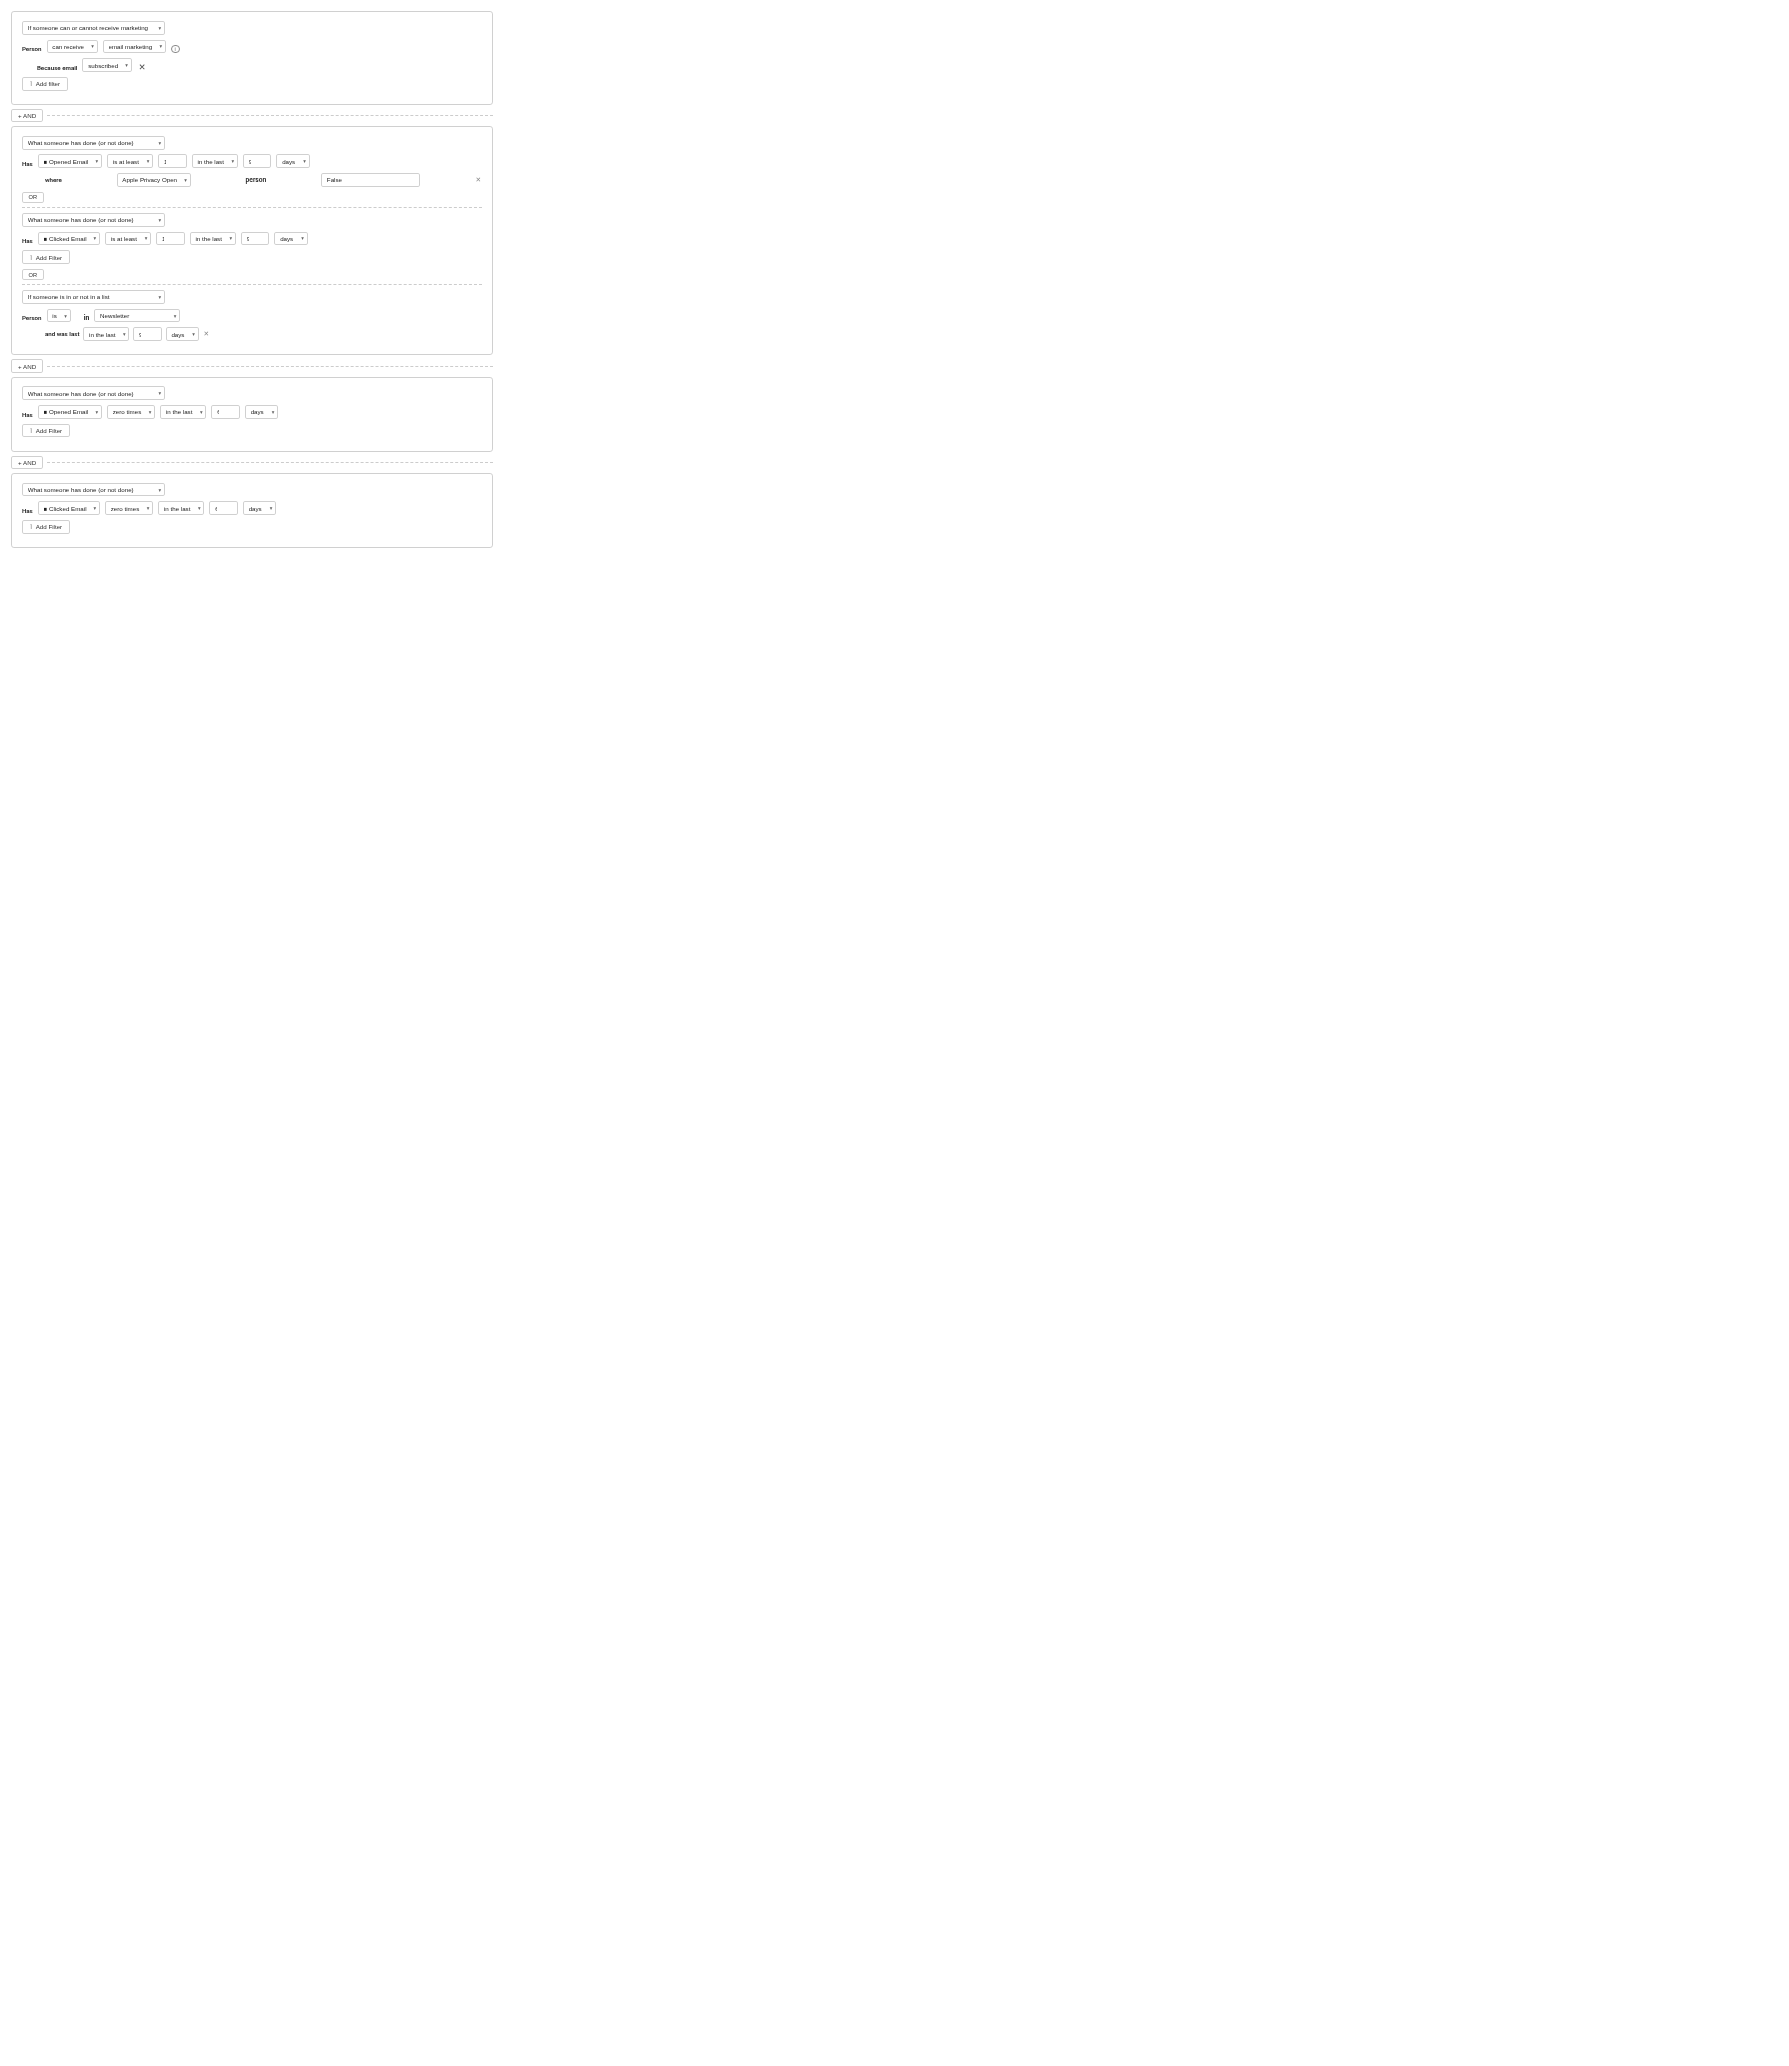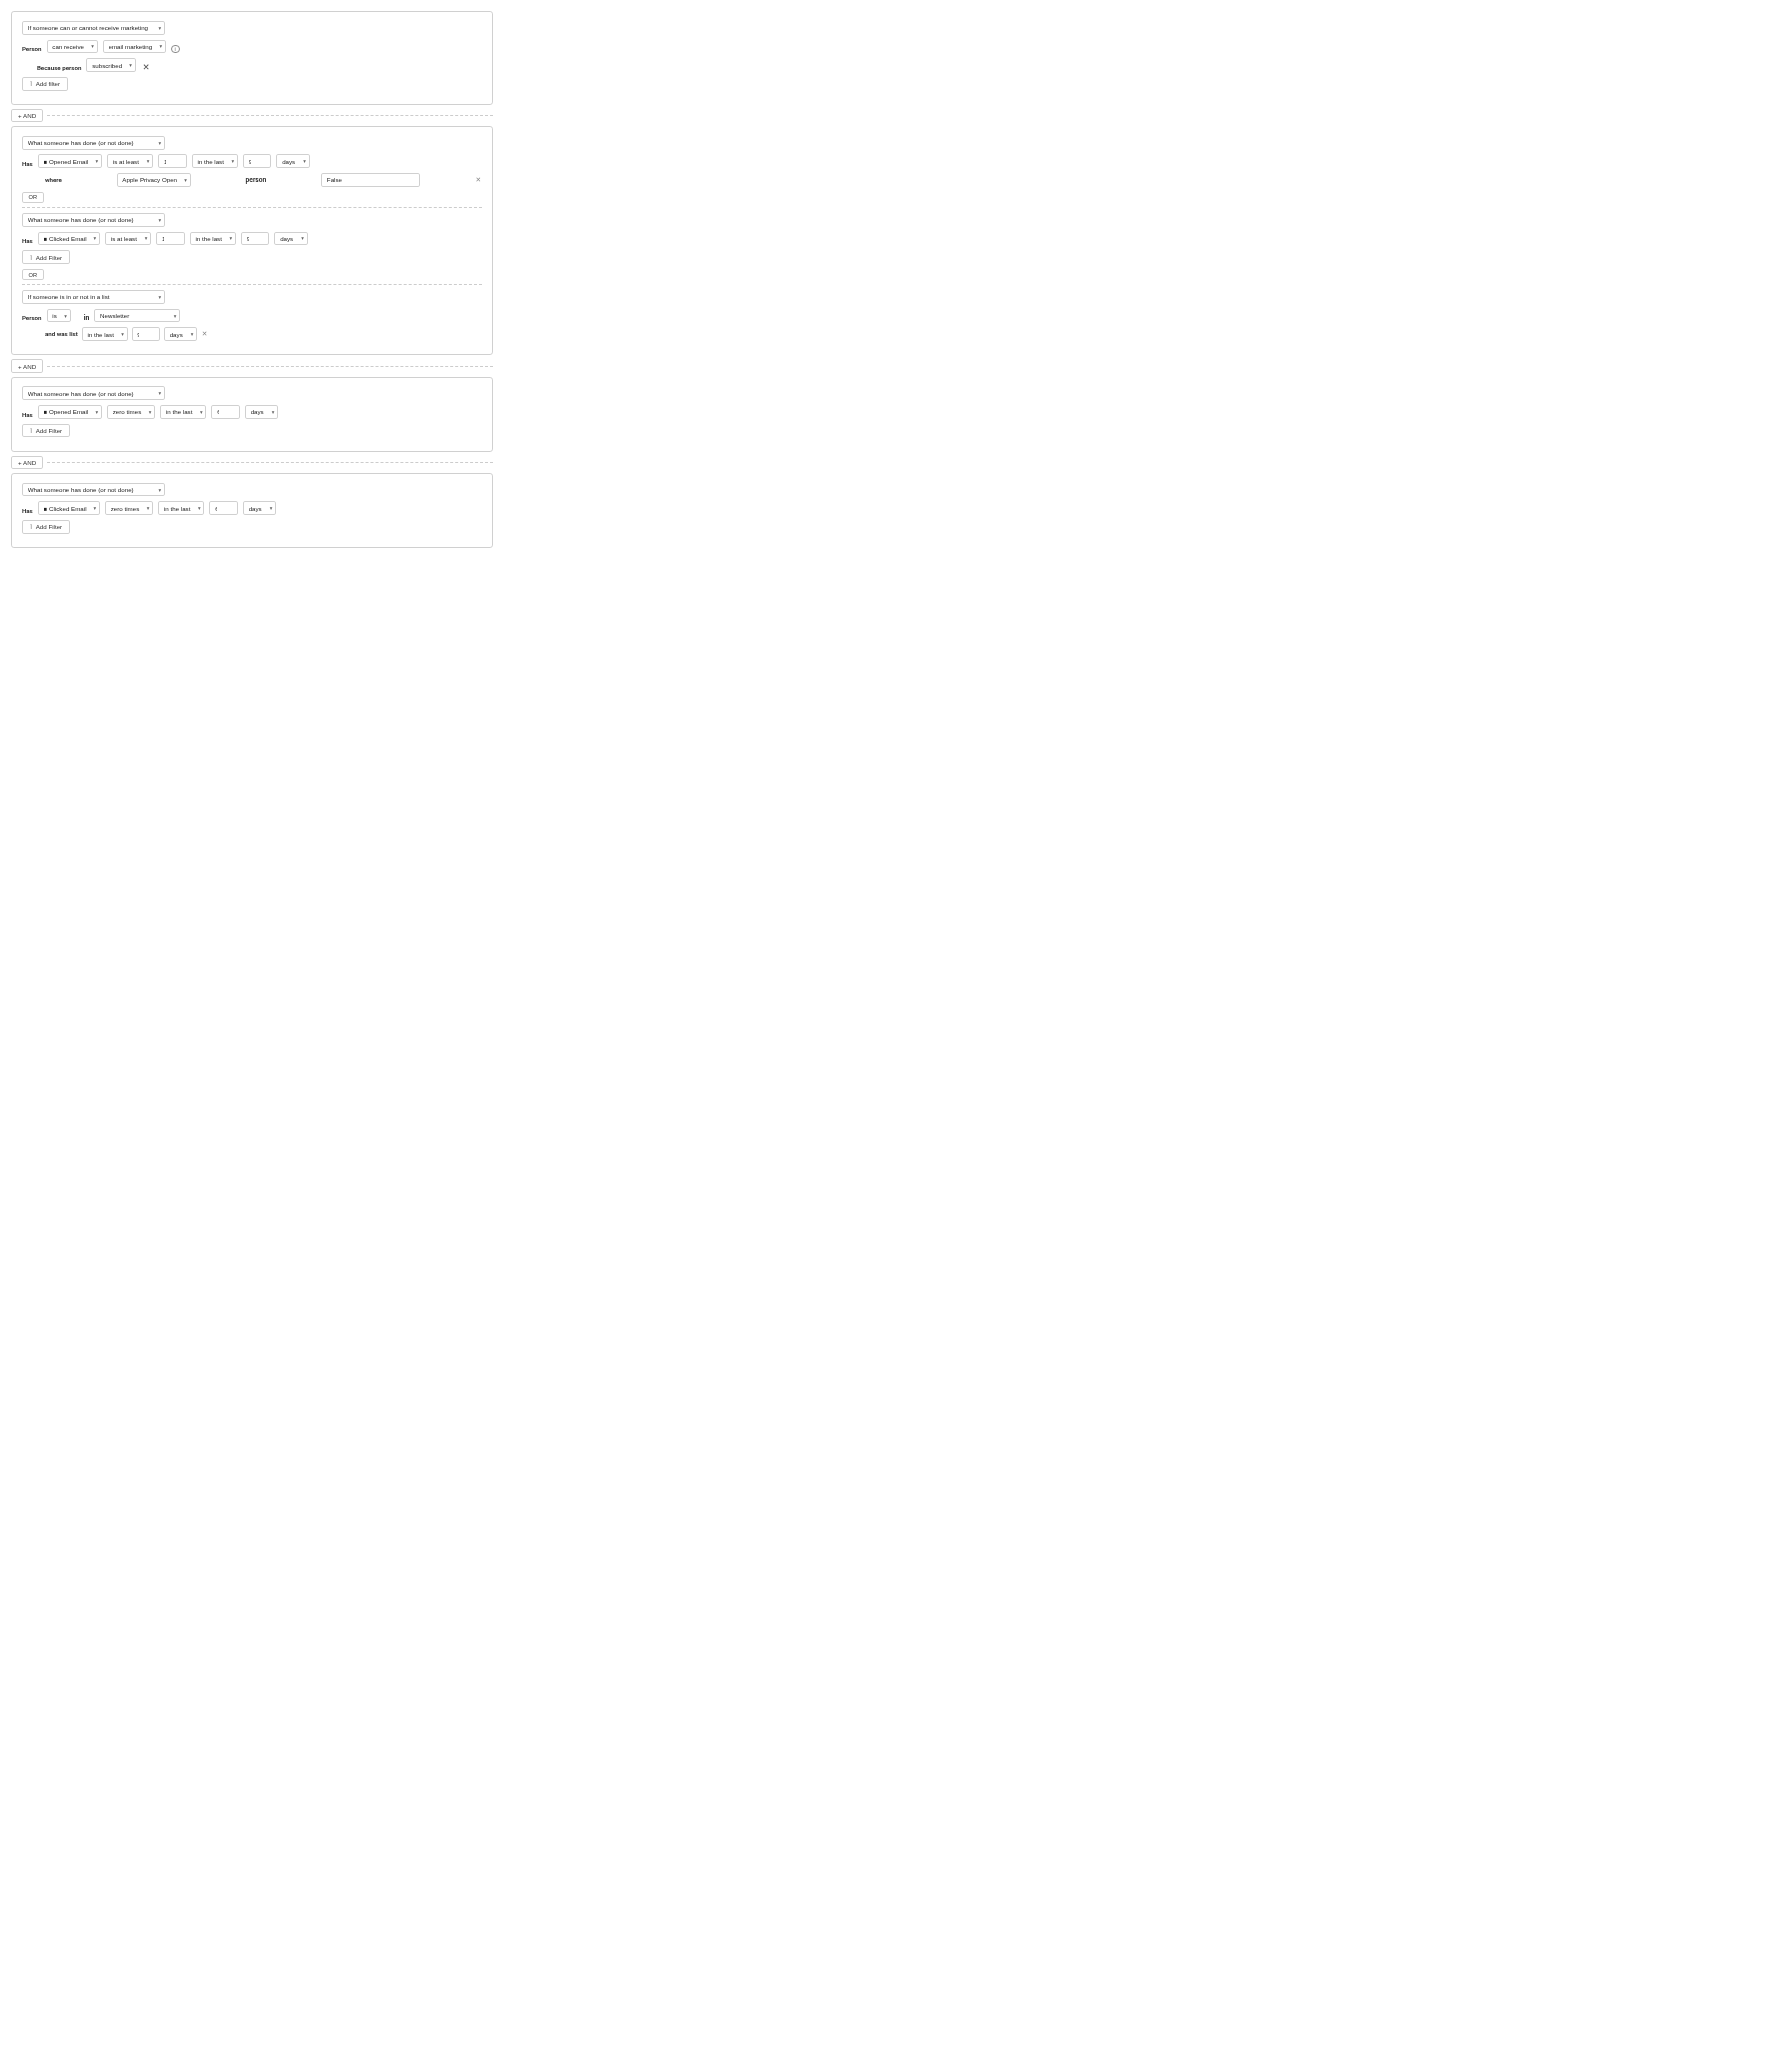--- a/index.html
+++ b/index.html
@@ -218,21 +218,21 @@
     </div>
     <div class="select-wrapper">
       <select>
         <option>email marketing</option>
       </select>
     </div>
     <span class="info-icon">i</span>
   </div>
 
   <div class="row">
-    <span class="label" style="margin-left: 15px;">Because person</span>
+    <span class="label" style="margin-left: 15px;">Because email</span>
     <div class="select-wrapper">
       <select>
         <option>subscribed</option>
       </select>
     </div>
     <button class="close-btn">✕</button>
   </div>
 
   <div class="row">
     <button class="add-filter-btn">
@@ -374,21 +374,21 @@
       </div>
       <span style="font-weight:bold;margin-left:8px;">in</span>
       <div class="select-wrapper">
         <select style="min-width:86px;">
           <option>Newsletter</option>
         </select>
       </div>
     </div>
 
     <div class="sub-row">
-      <span class="label">and was list</span>
+      <span class="label">and was last</span>
       <div class="select-wrapper">
         <select>
           <option>in the last</option>
         </select>
       </div>
       <input type="number" class="num-input" value="90" style="">
       <div class="select-wrapper">
         <select>
           <option>days</option>
         </select>

